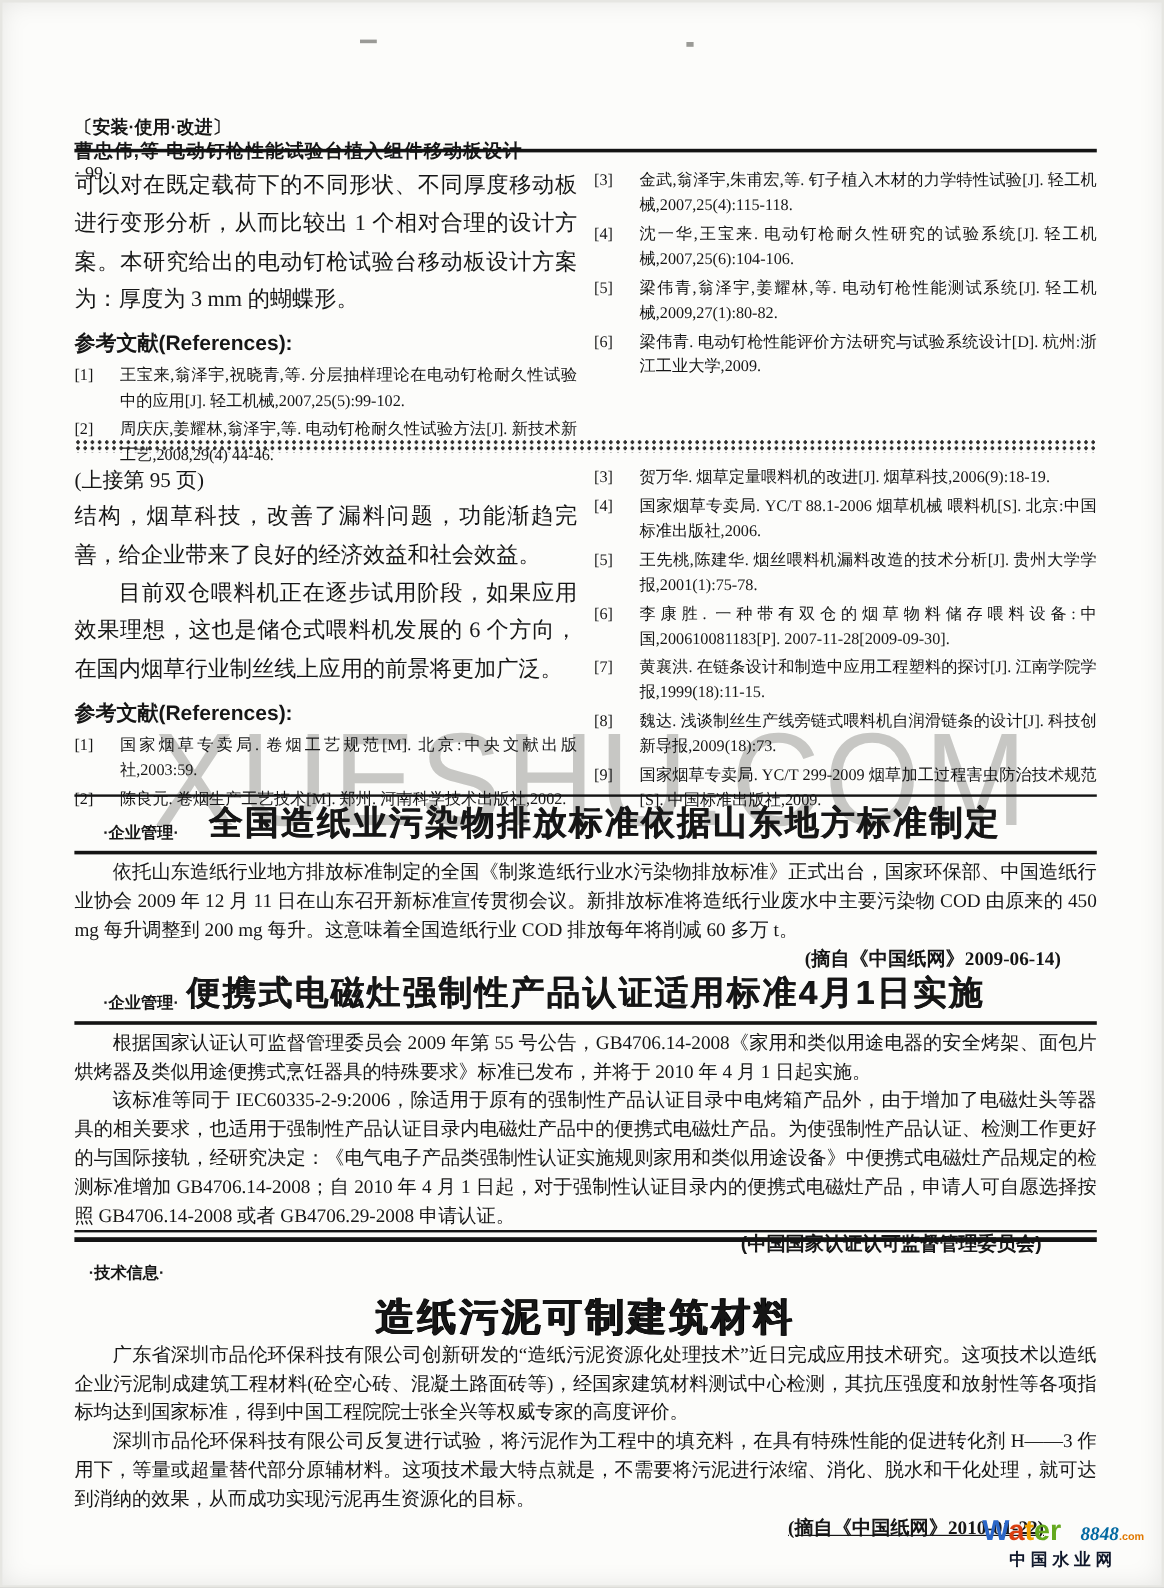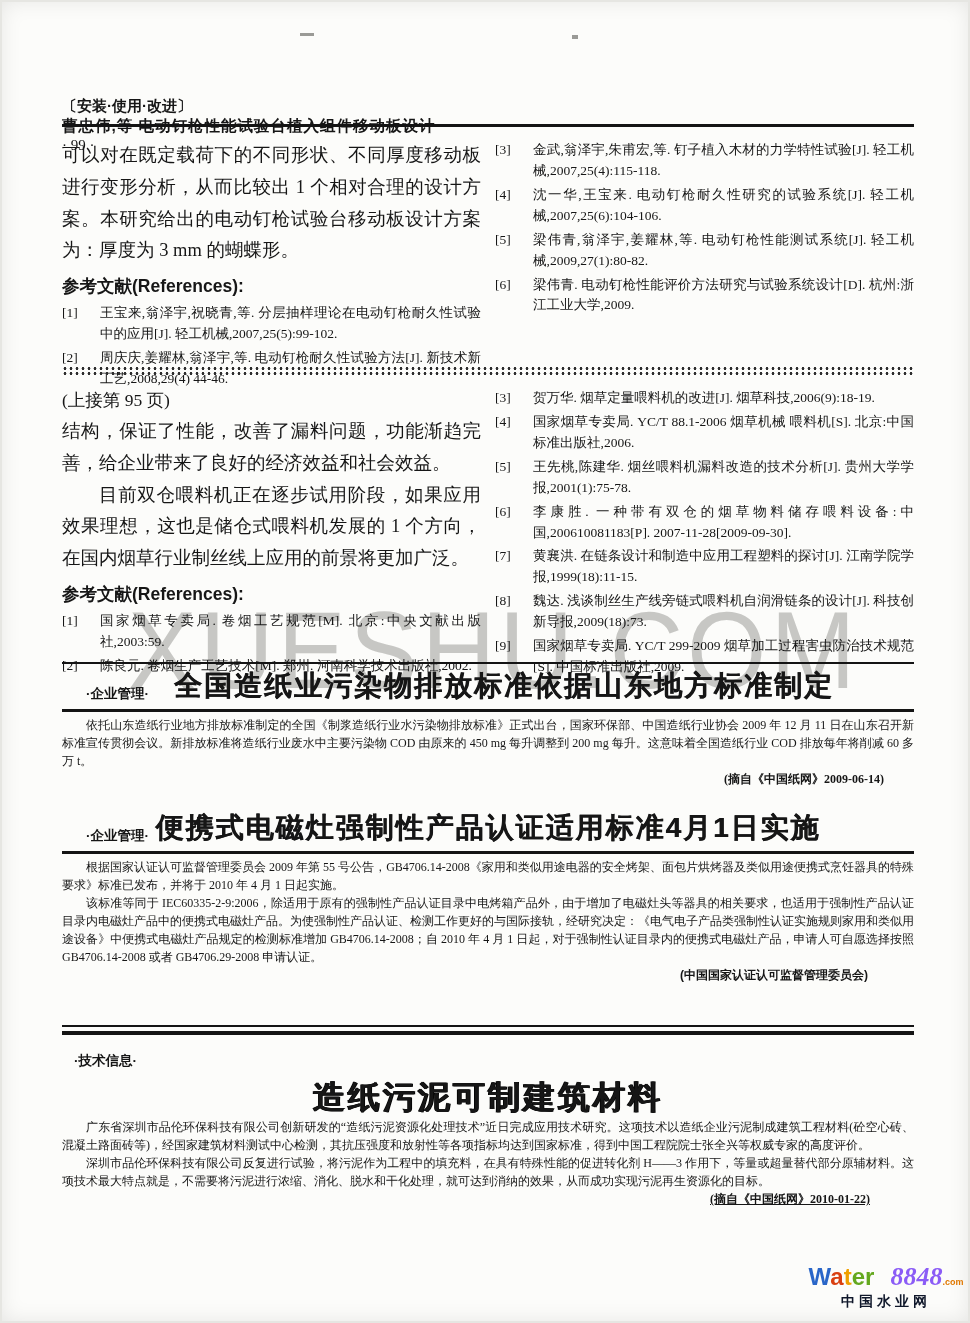--- a/index.html
+++ b/index.html
@@ -41,40 +41,40 @@
   }
   .nhdr{position:absolute;left:62px;width:852px;text-align:center;z-index:1;}
   .nhdr .cat{
     position:absolute;left:24px;bottom:5px;
     font-family:Liberation Sans, sans-serif;font-weight:bold;font-size:13.5px;margin-top:46px;
   }
   .nhdr .ttl{
     font-family:"Liberation Sans",sans-serif;font-weight:bold;letter-spacing:2px;
     text-shadow:0.5px 0 0 currentColor;
   }
-  .nbody{position:absolute;left:62px;width:852px;font-size:12px;line-height:1.5;text-align:justify;z-index:1;}
+  .nbody{position:absolute;left:62px;width:852px;font-size:16px;line-height:1.5;text-align:justify;z-index:1;}
   .nbody p{margin:0;text-indent:2em;}
   .src{text-align:right;font-weight:bold;text-indent:0 !important;}
   .src-sans{font-family:"Liberation Sans",sans-serif;}
   .cat-solo{
     position:absolute;left:74px;top:1052px;z-index:1;
     font-family:"Liberation Sans",sans-serif;font-weight:bold;font-size:13.5px;
   }
   .big-ttl{
     position:absolute;left:62px;width:852px;top:1076px;text-align:center;z-index:1;
     font-family:"Liberation Sans",sans-serif;font-weight:bold;font-size:32px;letter-spacing:3px;
     text-shadow:0.8px 0 0 #000,-0.8px 0 0 #000;
   }
   .logo{
     position:absolute;right:6px;top:1264px;width:156px;text-align:center;z-index:1;
     font-family:"Liberation Sans","DejaVu Sans",sans-serif;
   }
   .logo-line1{font-size:24px;font-weight:bold;line-height:1;white-space:nowrap;}
   .lw1{color:#2a66c8;}.lw2{color:#d93f10;}.lw3{color:#f0a000;}.lw4{color:#64a81e;}.lw5{color:#64a81e;}
-  .lnum{font-family:"Liberation Serif",serif;font-style:italic;font-size:26px;font-weight:bold;color:#8b5cf6;margin-left:16px;}
+  .lnum{font-family:"Liberation Serif",serif;font-style:italic;font-size:16px;font-weight:bold;color:#0369a1;margin-left:16px;}
   .ltld{font-size:9px;font-weight:bold;color:#e07800;text-align:right;}
   .logo-line2{font-size:14px;font-weight:bold;color:#0f172a;letter-spacing:4px;margin-top:3px;white-space:nowrap;}
   .speck{position:absolute;background:#9a9a96;z-index:1;}
 </style>
 </head>
 <body>
 
 <div class="page">
 
   <div class="watermark">XUESHU.COM</div>
@@ -120,22 +120,22 @@
         <span class="tx">梁伟青. 电动钉枪性能评价方法研究与试验系统设计[D]. 杭州:浙江工业大学,2009.</span>
       </div>
     </div>
   </div>
 
   <div class="orn"></div>
 
   <div class="cols" style="top:388px;">
     <div class="col">
       <p class="cont">(上接第 95 页)</p>
-      <p class="body-lg">结构，保证了性能，改善了漏料问题，功能渐趋完善，给企业带来了良好的经济效益和社会效益。</p>
-      <p class="body-lg indent">目前双仓喂料机正在逐步试用阶段，如果应用效果理想，这也是储仓式喂料机发展的 1 个方向，在国内烟草行业制丝线上应用的前景将更加广泛。</p>
+      <p class="body-lg">结构，烟草科技，改善了漏料问题，功能渐趋完善，给企业带来了良好的经济效益和社会效益。</p>
+      <p class="body-lg indent">目前双仓喂料机正在逐步试用阶段，如果应用效果理想，这也是储仓式喂料机发展的 6 个方向，在国内烟草行业制丝线上应用的前景将更加广泛。</p>
       <div class="refhead">参考文献(References):</div>
       <div class="ref">
         <span class="lb">[1]</span>
         <span class="tx">国家烟草专卖局. 卷烟工艺规范[M]. 北京:中央文献出版社,2003:59.</span>
       </div>
       <div class="ref">
         <span class="lb">[2]</span>
         <span class="tx">陈良元. 卷烟生产工艺技术[M]. 郑州. 河南科学技术出版社,2002.</span>
       </div>
     </div>

